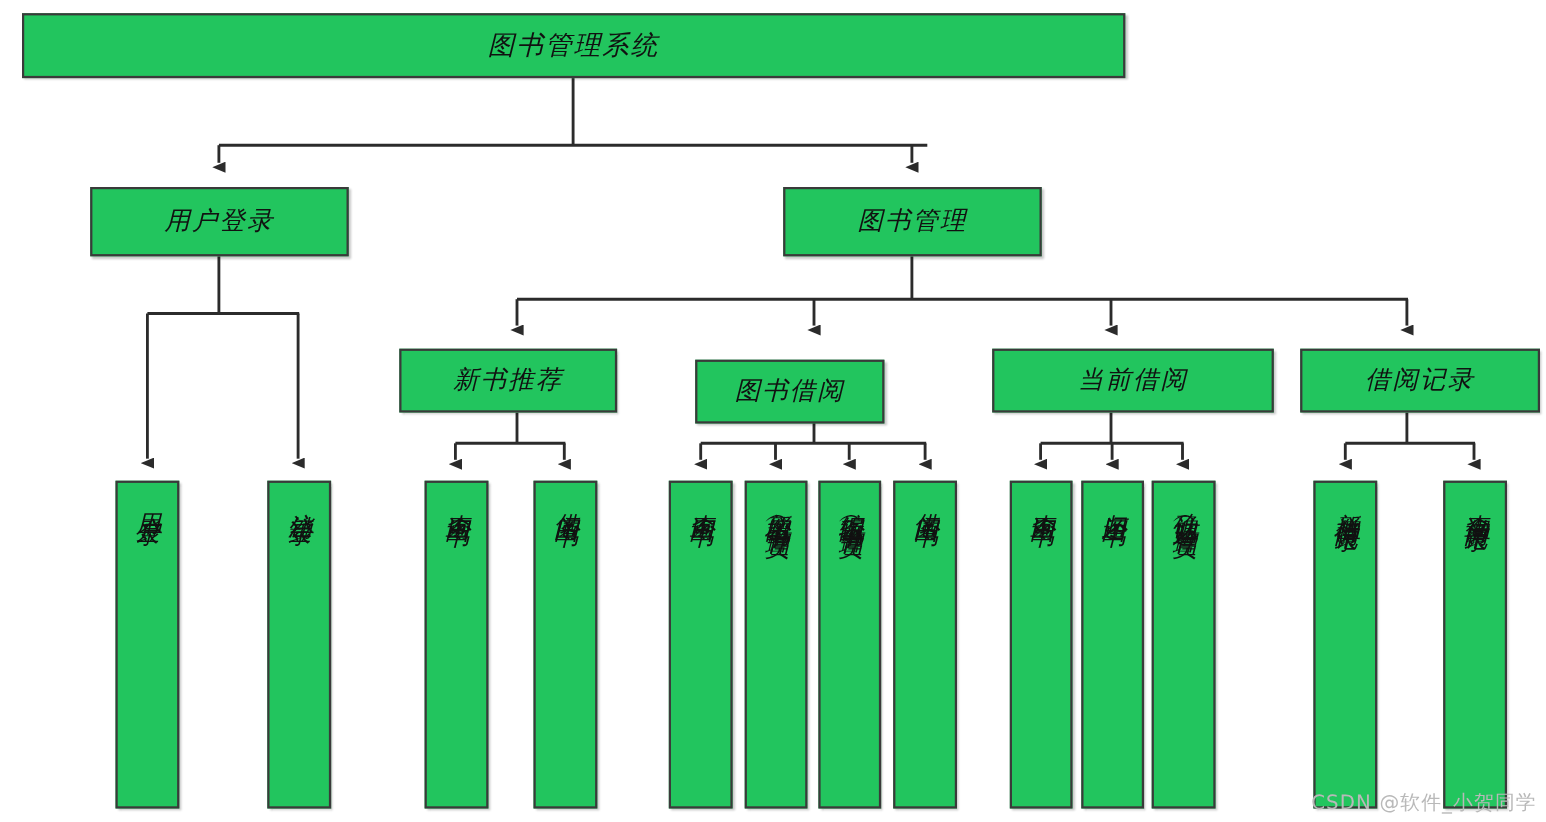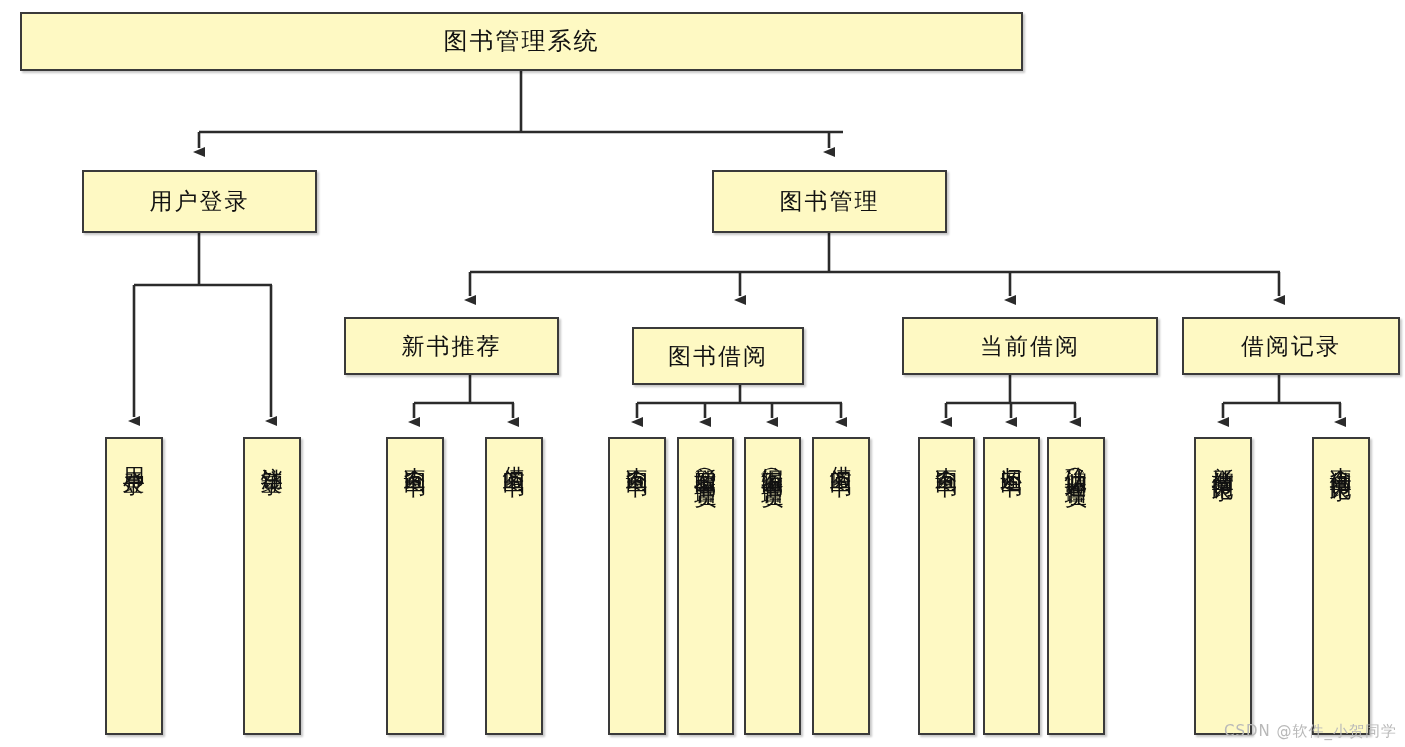--- a/index.html
+++ b/index.html
@@ -22,28 +22,29 @@
     position: absolute;
     left: 0;
     top: 0;
     width: 1405px;
     height: 747px;
     pointer-events: none;
   }
   .node {
     position: absolute;
     box-sizing: border-box;
-    background: #fef9c3;
+    background: #22c55e;
     border: 2px solid #3a3a3a;
     box-shadow: 2px 2px 2px rgba(0,0,0,0.22);
     display: flex;
     align-items: center;
     justify-content: center;
     color: #111111;
     z-index: 2;
+    font-style: italic;
   }
   .node-label {
     display: block;
     text-align: center;
     line-height: 1.24;
     letter-spacing: 1px;
     white-space: nowrap;
   }
   
   .node.horiz .node-label {
@@ -65,21 +66,21 @@
     writing-mode: vertical-rl;
     text-orientation: upright;
     letter-spacing: 3px;
     line-height: 1.06;
     white-space: nowrap;
   }
   #watermark {
     position: absolute;
     right: 8px;
     bottom: 6px;
-    font-size: 15px;
+    font-size: 18px;
     color: #b9b9b9;
     letter-spacing: 1px;
     z-index: 5;
     white-space: nowrap;
     font-family: "DejaVu Sans", "Liberation Sans", sans-serif;
   }
 </style>
 </head>
 <body>
 
@@ -139,21 +140,21 @@
     <span class="node-label">图书管理系统</span>
   </div>
 
   <div class="node horiz" style="left:82px; top:170px; width:235px; height:63px;">
     <span class="node-label">用户登录</span>
   </div>
   <div class="node horiz" style="left:712px; top:170px; width:235px; height:63px;">
     <span class="node-label">图书管理</span>
   </div>
 
-  <div class="node horiz" style="left:344px; top:317px; width:215px; height:58px;">
+  <div class="node horiz" style="left:363px; top:317px; width:198px; height:58px;">
     <span class="node-label">新书推荐</span>
   </div>
   <div class="node horiz" style="left:632px; top:327px; width:172px; height:58px;">
     <span class="node-label">图书借阅</span>
   </div>
   <div class="node horiz" style="left:902px; top:317px; width:256px; height:58px;">
     <span class="node-label">当前借阅</span>
   </div>
   <div class="node horiz" style="left:1170px; top:317px; width:218px; height:58px;margin-left:12px;">
     <span class="node-label">借阅记录</span>

